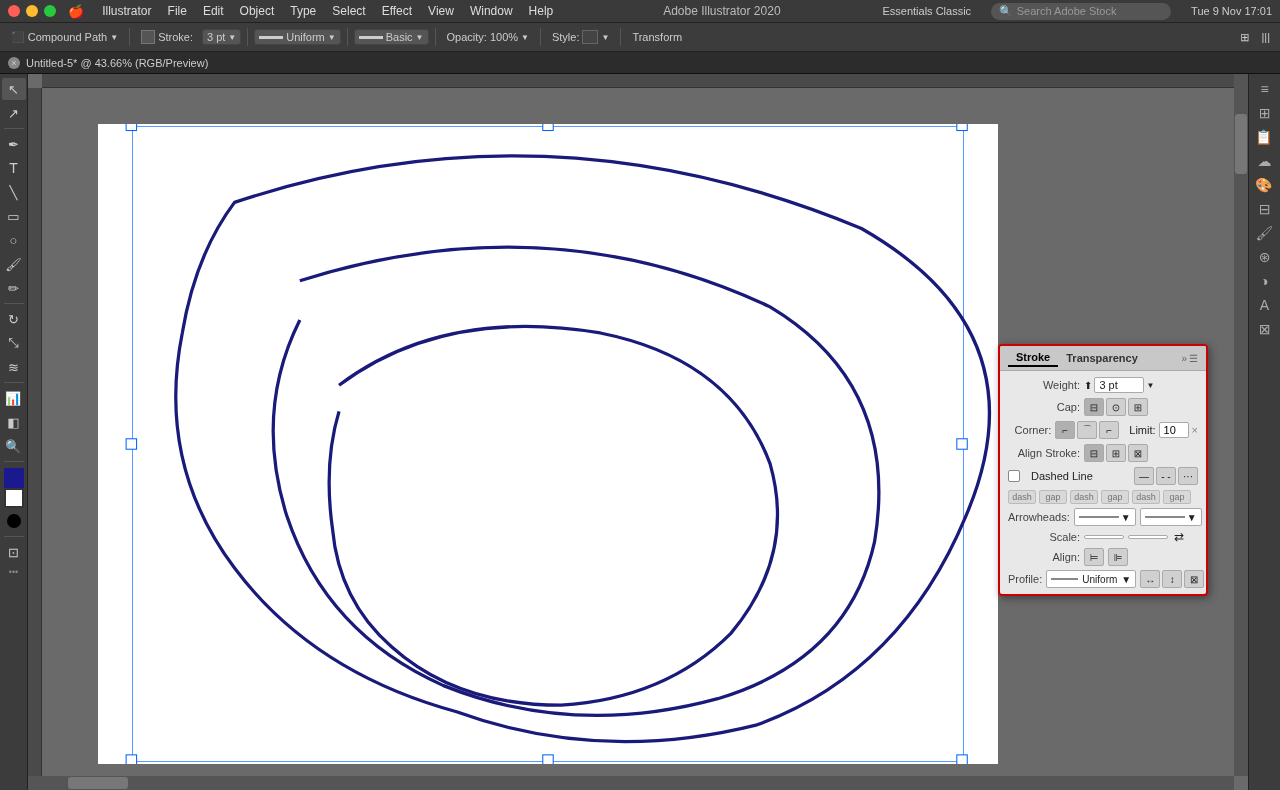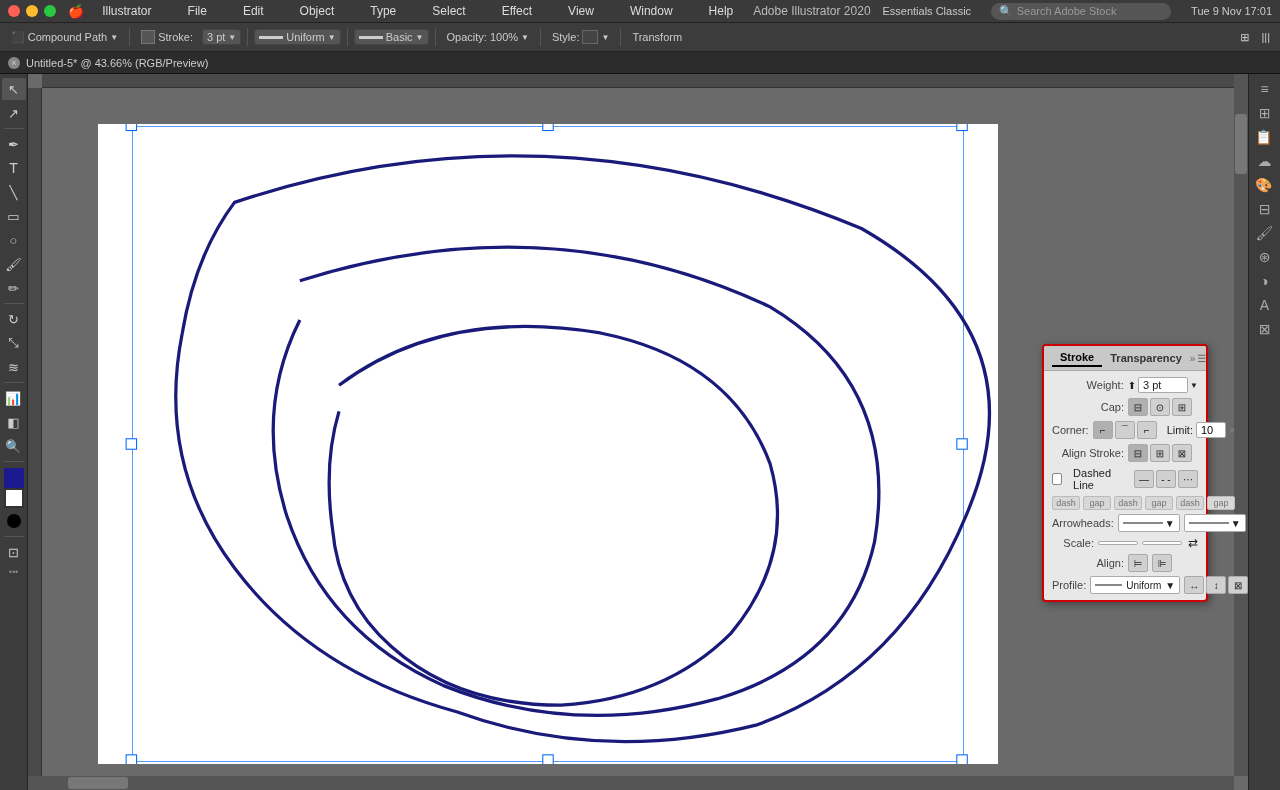--- a/index.html
+++ b/index.html
@@ -13,21 +13,21 @@
       align-items: center;
       padding: 0 8px;
       gap: 6px;
       -webkit-app-region: drag;
     }
     .traffic-light { width: 12px; height: 12px; border-radius: 50%; }
     .tl-close { background: #ff5f57; }
     .tl-min { background: #febc2e; }
     .tl-max { background: #28c840; }
     .titlebar-app-icon { margin-left: 6px; font-size: 13px; }
-    .titlebar-menus { display: flex; gap: 20px; margin-left: 4px; }
+    .titlebar-menus { display: flex; gap: 0; margin-left: 4px; }
     .titlebar-menu { padding: 1px 8px; font-size: 12px; color: #ddd; cursor: default; border-radius: 3px; }
     .titlebar-center { flex: 1; text-align: center; font-size: 12px; color: #bbb; }
     .titlebar-right { display: flex; align-items: center; gap: 20px; }
     .search-bar { background: #555; border-radius: 10px; padding: 2px 8px; font-size: 11px; color: #aaa; width: 180px; display: flex; align-items: center; gap: 4px; }
 
     
     .toolbar {
       height: 30px;
       background: #3c3c3c;
       border-top: 1px solid #222;
@@ -146,21 +146,21 @@
       cursor: pointer;
       color: #aaa;
       font-size: 14px;
     }
 
     
     .stroke-panel {
       position: absolute;
       right: 40px;
       top: 270px;
-      width: 166px;
+      width: 210px;
       background: #e8e8e8;
       border: 2px solid #cc0000;
       border-radius: 4px;
       font-size: 11px;
       color: #222;
       box-shadow: 2px 2px 8px rgba(0,0,0,0.4);
     }
     .stroke-panel-header {
       background: #c8c8c8;
       border-bottom: 1px solid #aaa;

